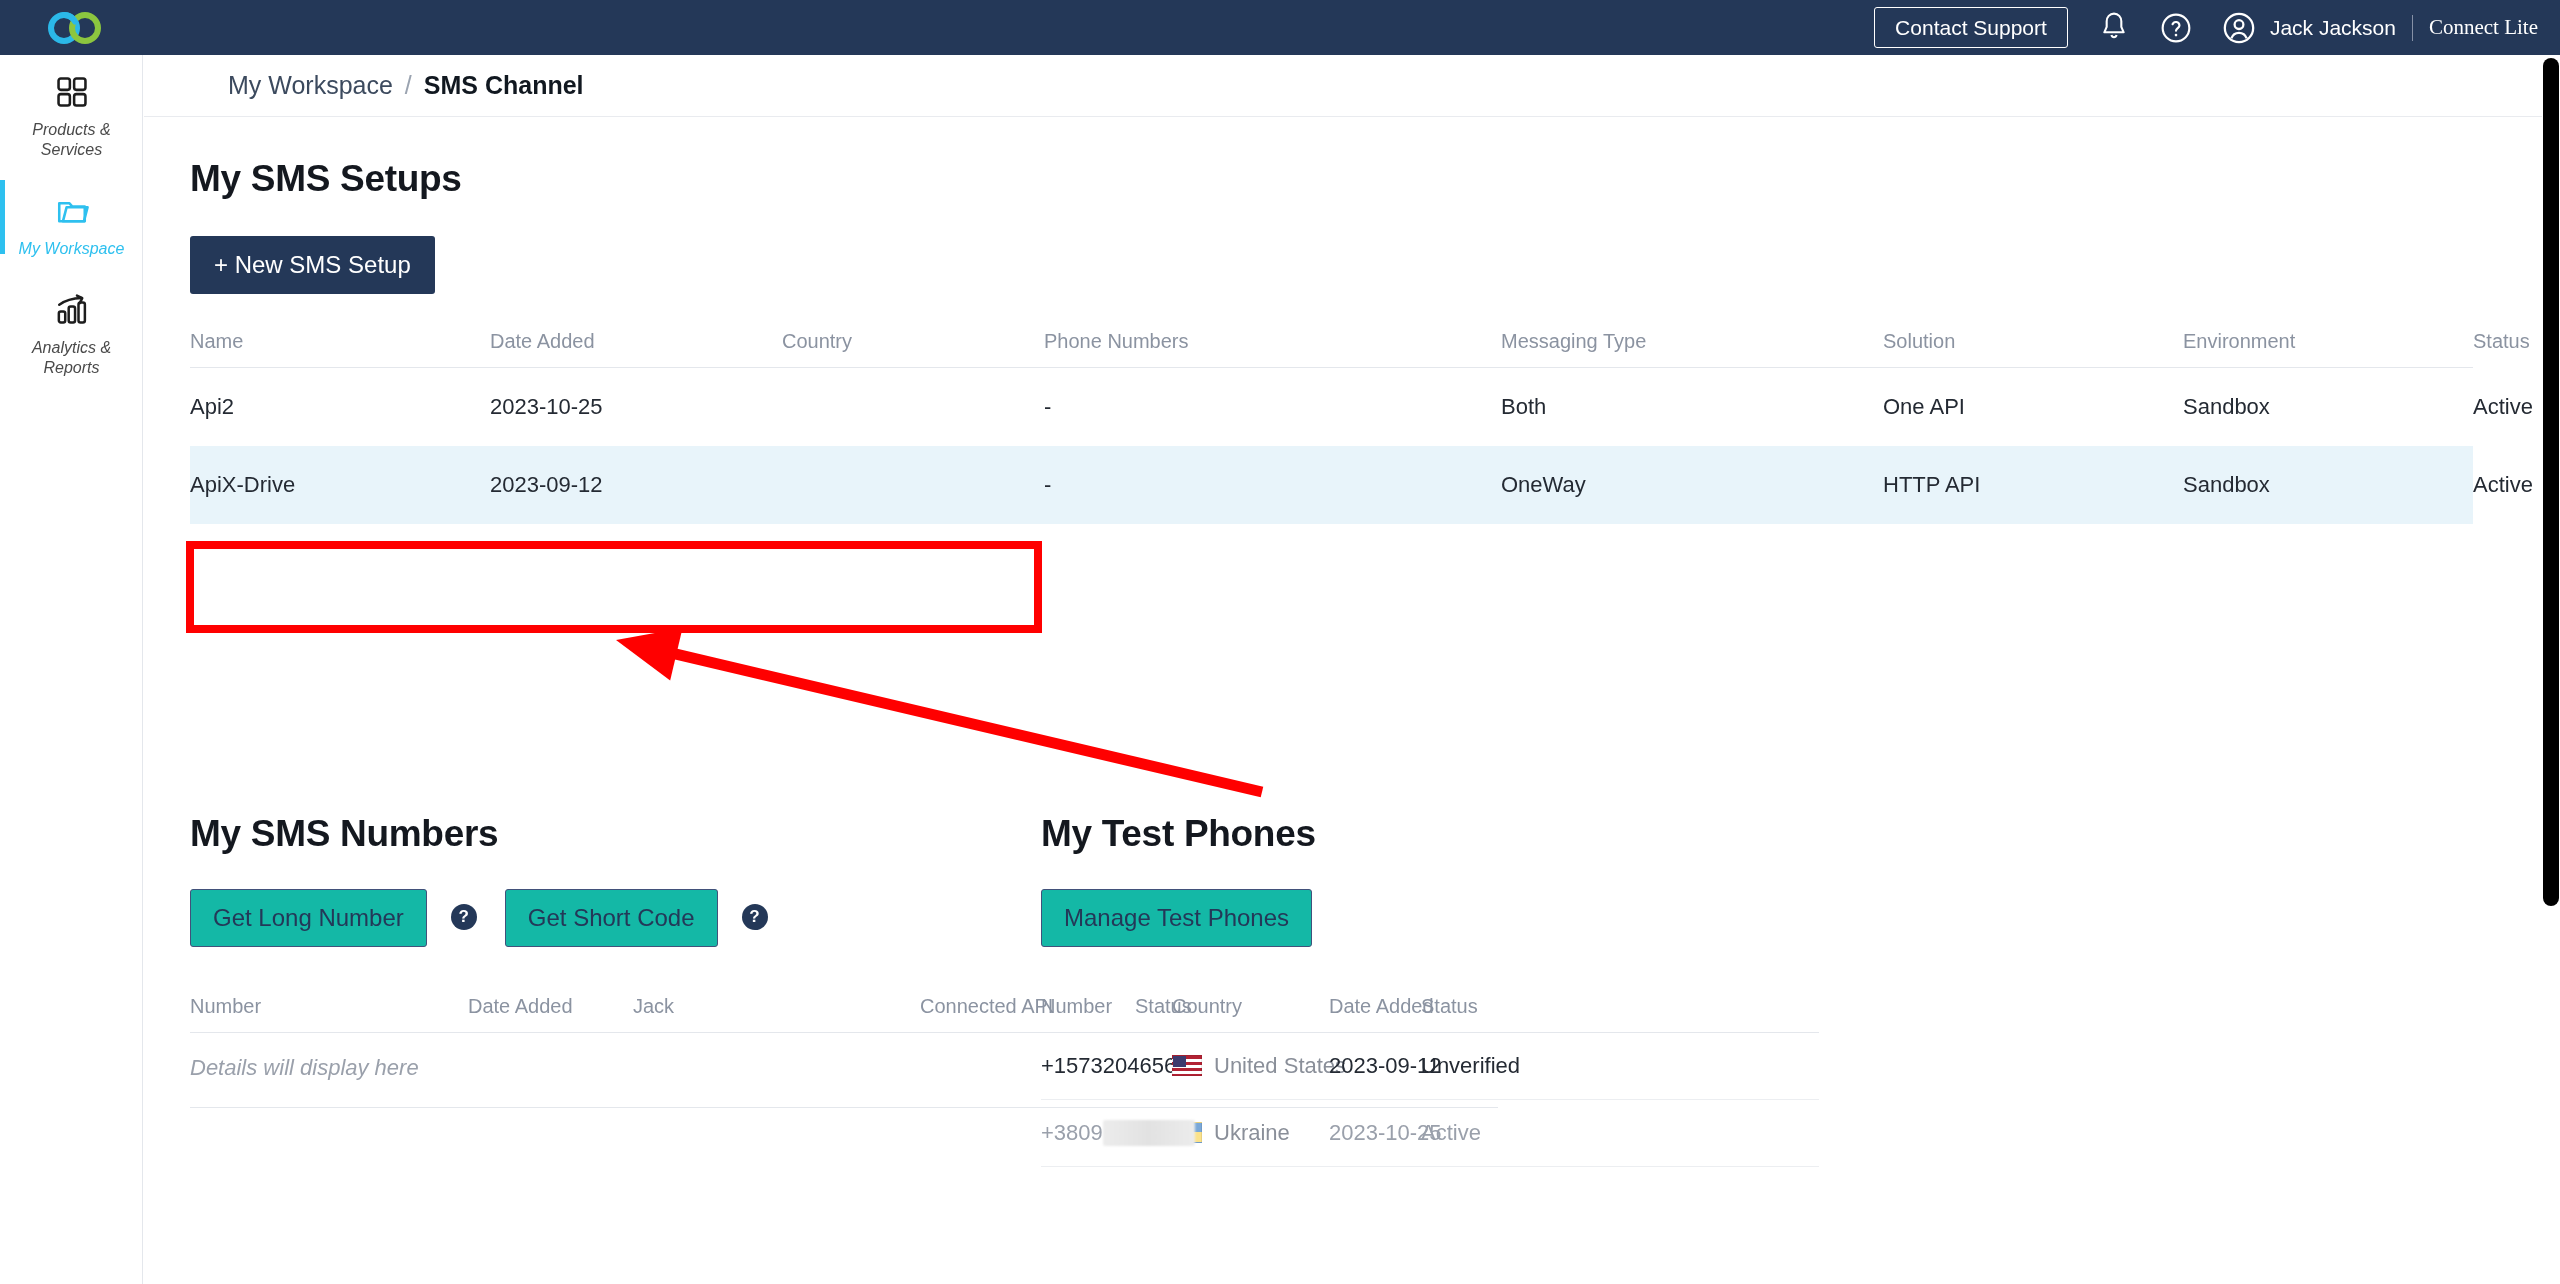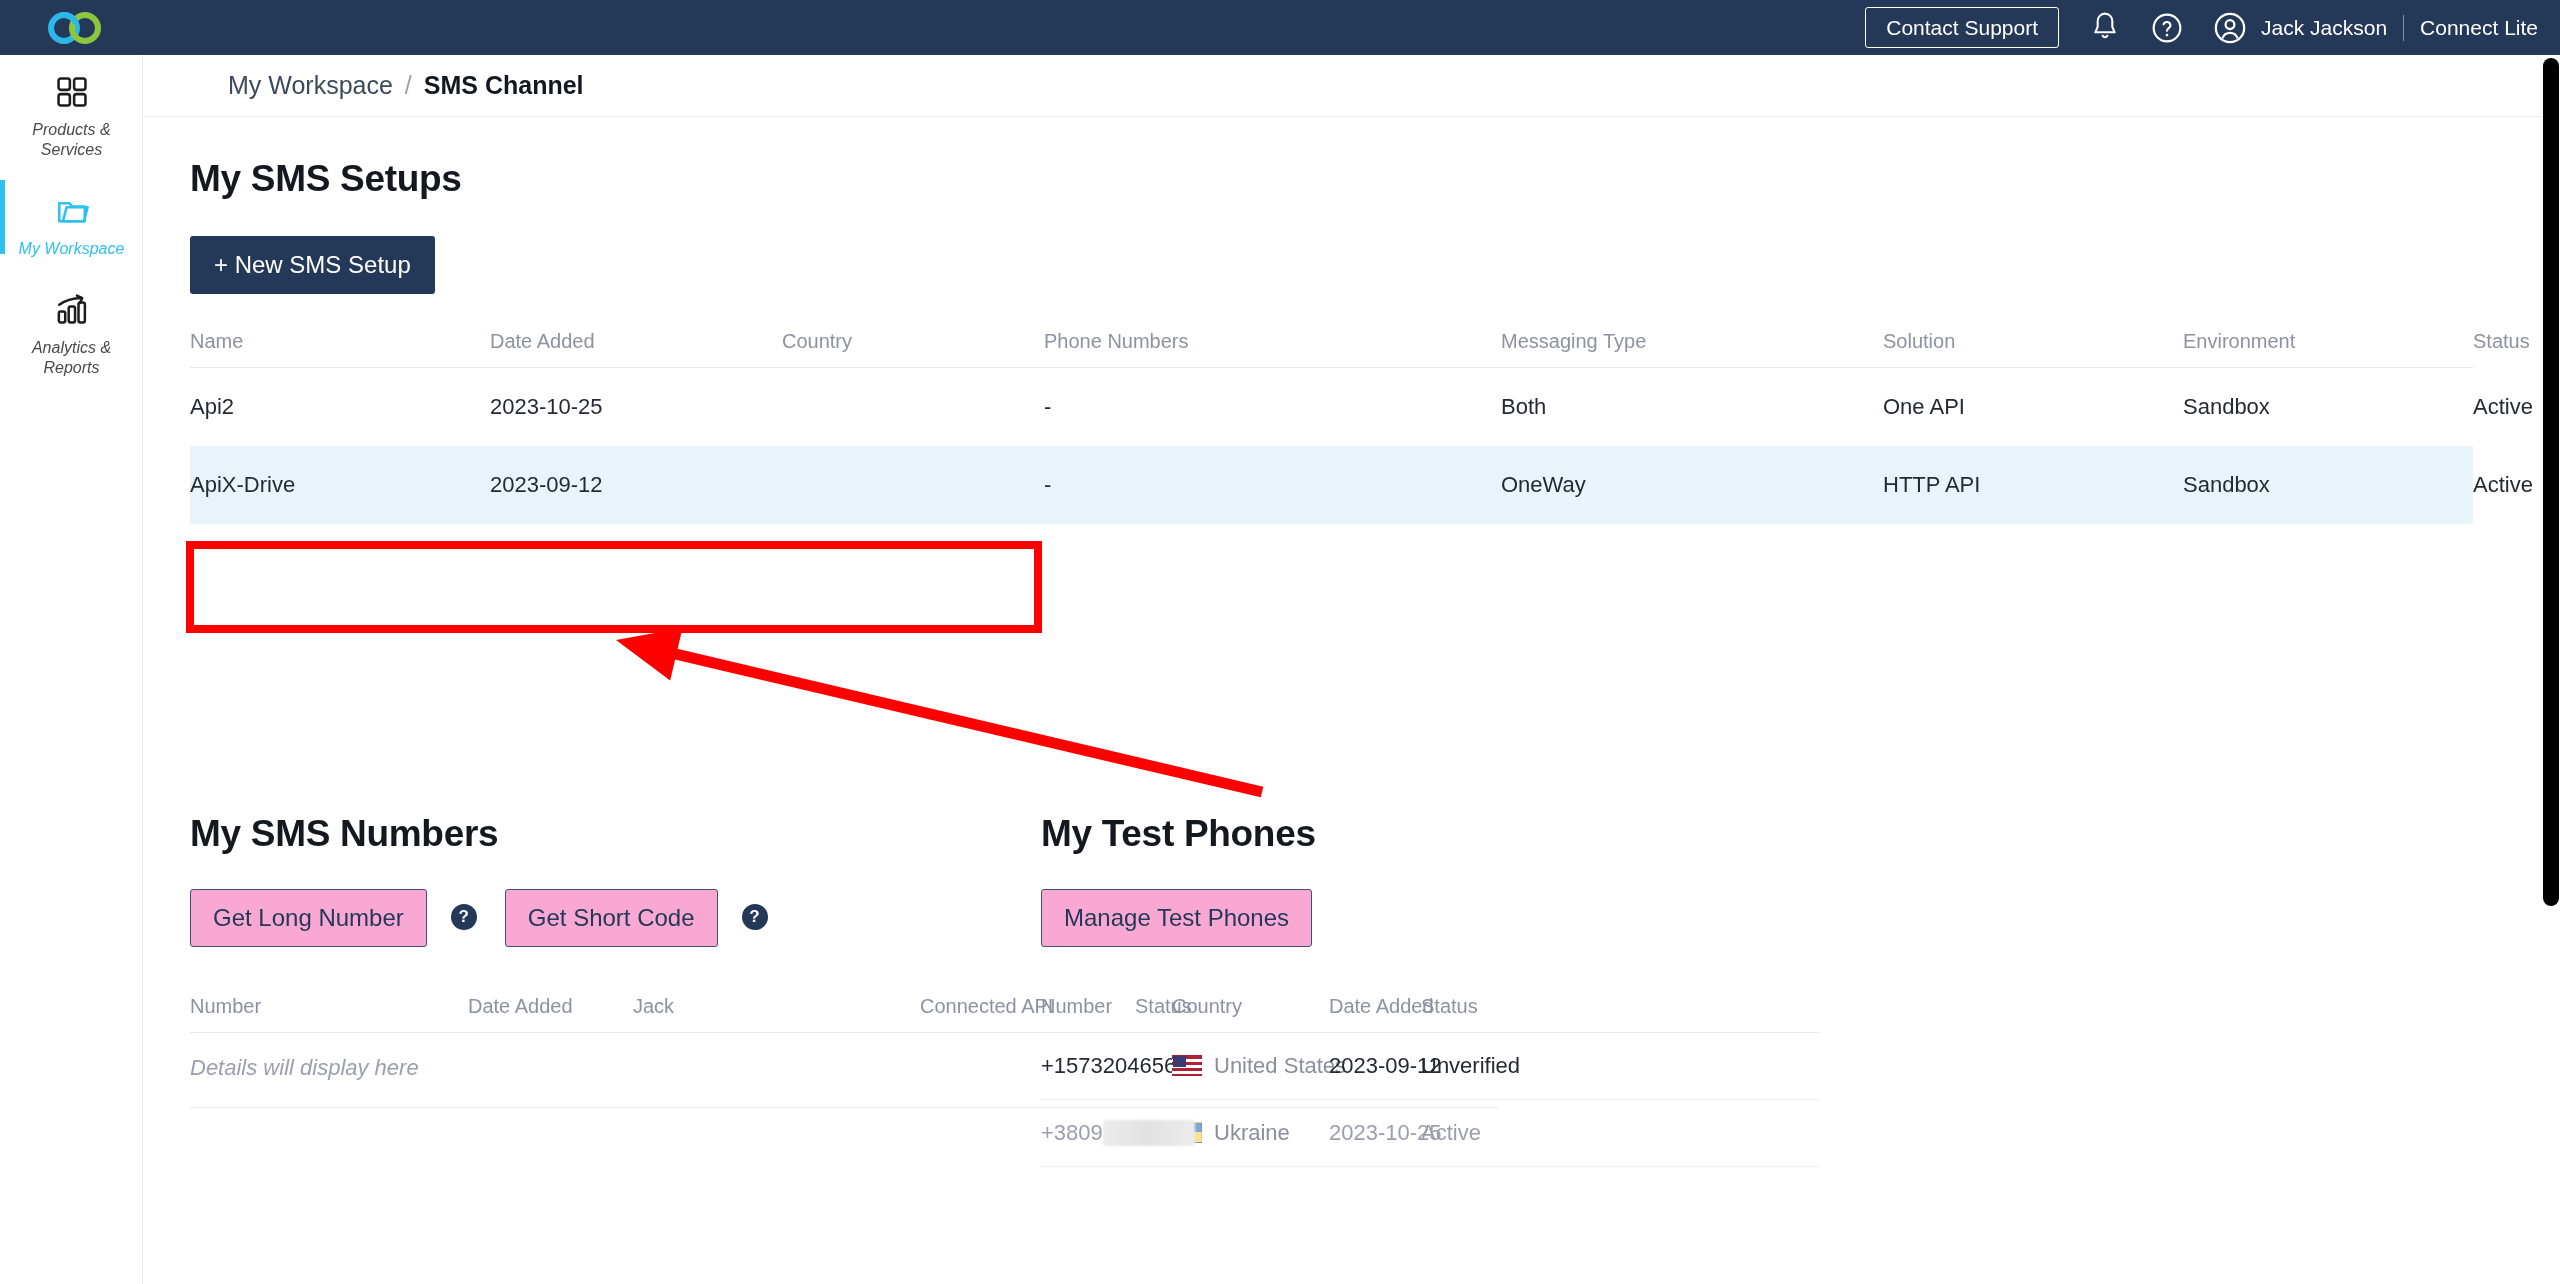--- a/index.html
+++ b/index.html
@@ -23,21 +23,21 @@
   }
   .contact-btn {
     border: 1px solid #ffffff; color: #ffffff; background: transparent;
     font-size: 21px; padding: 9px 20px; border-radius: 3px;
     font-family: "Liberation Sans", sans-serif; cursor: pointer;
     line-height: 1; white-space: nowrap;
   }
   .icon-btn { margin-left: 30px; display: flex; align-items: center; cursor: pointer; }
   .user-name { color: #ffffff; font-size: 21px; margin-left: 14px; white-space: nowrap; }
   .vdiv { width: 1px; height: 26px; background: #8590a5; margin: 0 16px; }
-  .plan-name { color: #ffffff; font-size: 21px; white-space: nowrap; }
+  .plan-name { color: #ffffff; font-size: 21px; white-space: nowrap; font-family: Liberation Serif, serif; }
 
   
   .leftnav {
     position: absolute; left: 0; top: 55px; width: 143px; height: 1229px;
     background: #ffffff; border-right: 1px solid #e4e7ec; font-style: italic;
   }
   .nav-item {
     position: relative; width: 143px; padding: 16px 6px 14px 6px;
     text-align: center; cursor: pointer;
   }
@@ -67,21 +67,21 @@
   .h1 {
     font-size: 37px; font-weight: bold; color: #14181f;
     letter-spacing: -0.3px;
   }
   .primary-btn {
     background: #243858; color: #ffffff; border: none; border-radius: 3px;
     font-size: 24px; padding: 17px 24px; cursor: pointer;
     font-family: "Liberation Sans", sans-serif; line-height: 1;
   }
   .ghost-btn {
-    background: #f9a8d4; color: #243858; border: 1px solid #42517a; border-radius: 3px;
+    background: #14b8a6; color: #243858; border: 1px solid #42517a; border-radius: 3px;
     font-size: 24px; padding: 16px 22px; cursor: pointer;
     font-family: "Liberation Sans", sans-serif; line-height: 1; white-space: nowrap;
   }
   .help-badge {
     width: 26px; height: 26px; border-radius: 50%; background: #243858;
     color: #fff; font-size: 17px; font-weight: bold; display: flex;
     align-items: center; justify-content: center; cursor: pointer;
   }
 
   

